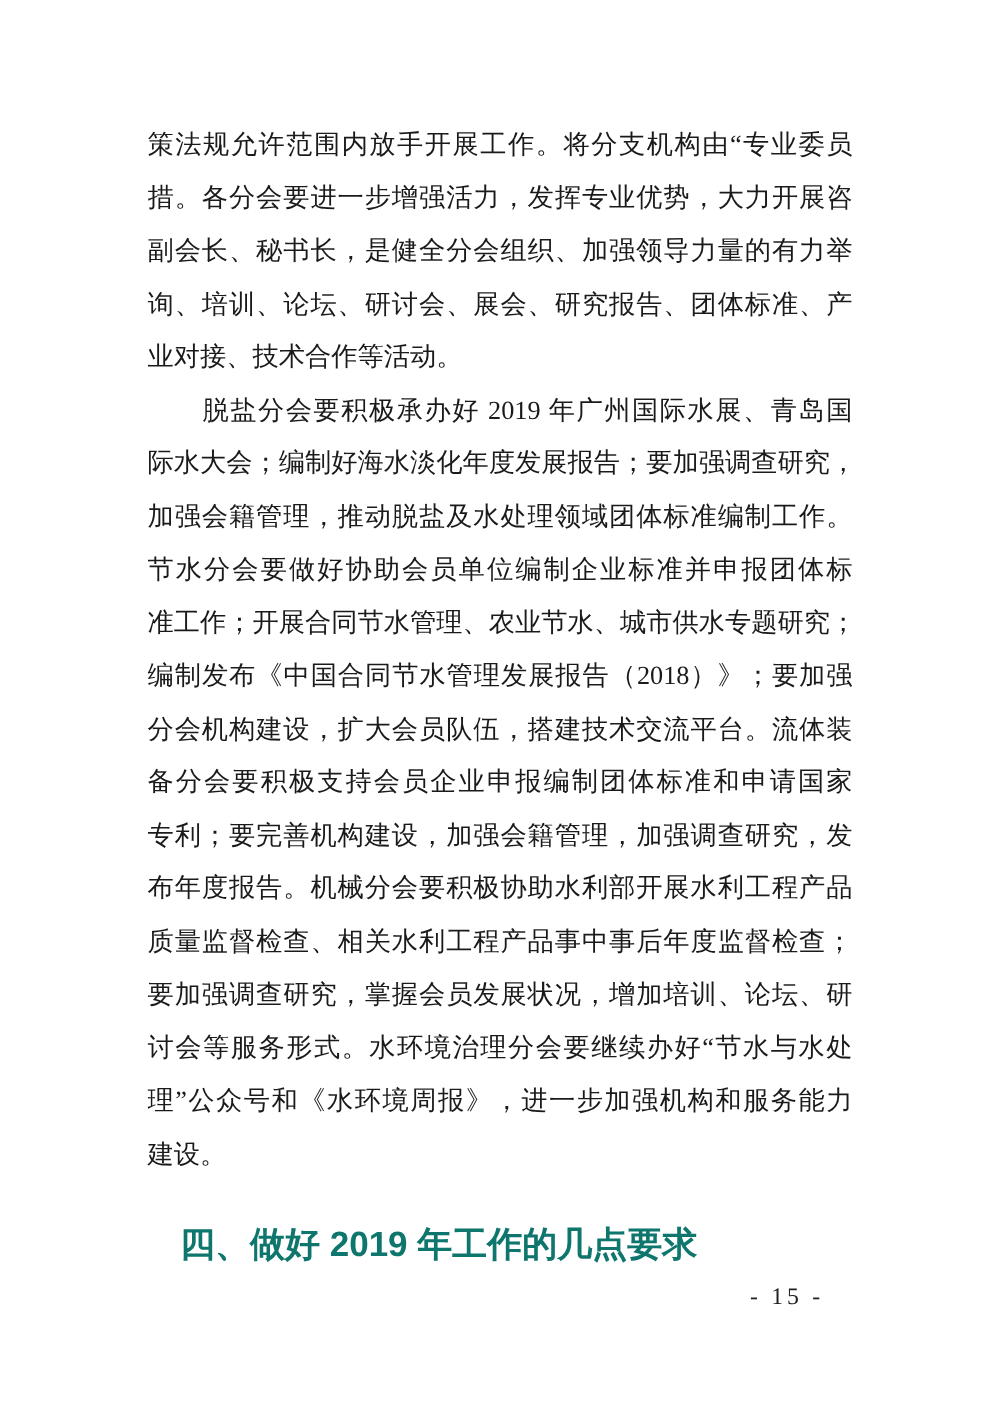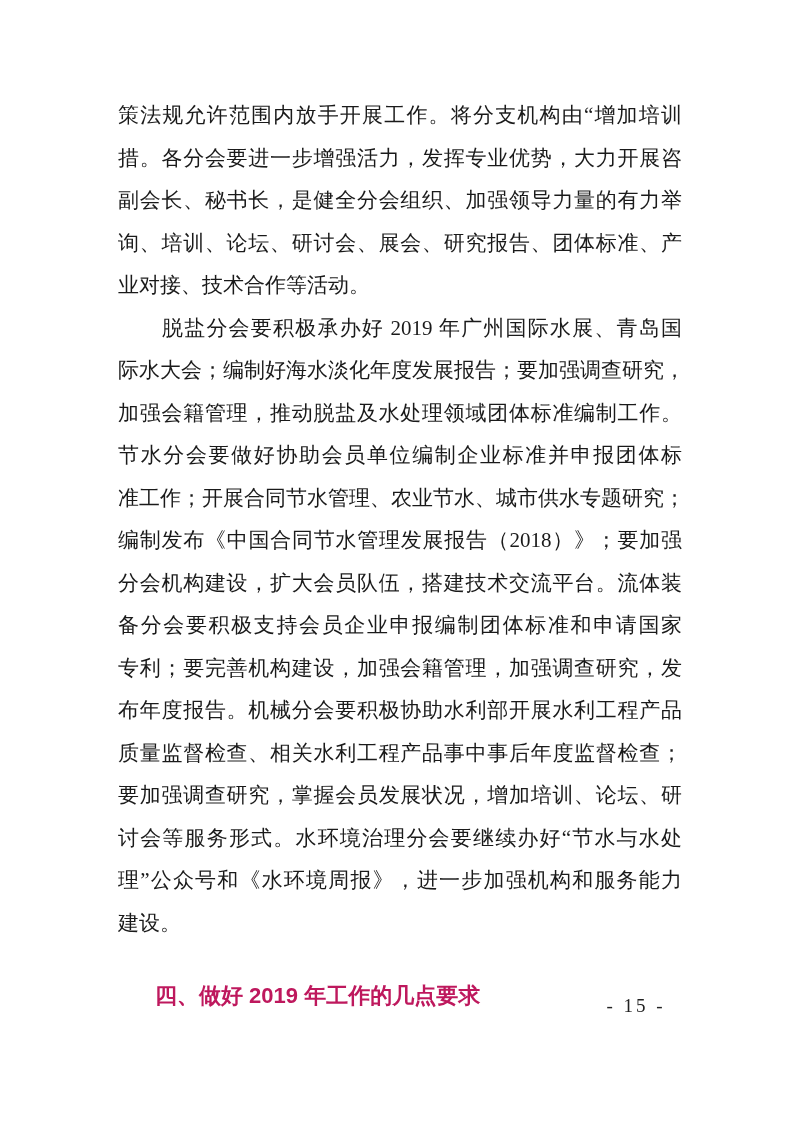--- a/index.html
+++ b/index.html
@@ -37,56 +37,55 @@
     white-space: nowrap;
   }
   .line.indent {
     text-indent: 44px;
   }
   .line.last {
     text-align-last: left;
   }
   .section-heading {
     position: absolute;
-    left: 118px;
+    left: 107px;
     top: 975px;
     width: 564px;
     height: 42px;
     line-height: 42px;
     padding-left: 37px;
     box-sizing: border-box;
     font-family: "Liberation Sans", sans-serif;
     font-weight: bold;
-    font-size: 22px;
-    color: #be185d;
+    font-size: 28px;
+    color: #0f766e;
     white-space: nowrap;
   }
   .page-number {
     position: absolute;
-    top: 993px;
+    top: 1025px;
     left: 600px;
     width: 72px;
     height: 26px;
     line-height: 26px;
-    text-align: center;
     font-family: "Liberation Serif", serif;
     font-size: 19px;
     letter-spacing: 3px;
     color: #222222;
     white-space: nowrap;
   }
 </style>
 </head>
 <body>
 
 <div class="page">
 
   <div class="text-block">
     <div class="paragraph">
-        <div class="line">策法规允许范围内放手开展工作。将分支机构由“增加培训</div>
+        <div class="line">策法规允许范围内放手开展工作。将分支机构由“专业委员</div>
         <div class="line">措。各分会要进一步增强活力，发挥专业优势，大力开展咨</div>
         <div class="line">副会长、秘书长，是健全分会组织、加强领导力量的有力举</div>
         <div class="line">询、培训、论坛、研讨会、展会、研究报告、团体标准、产</div>
         <div class="line last">业对接、技术合作等活动。</div>
       </div>
     <div class="paragraph">
         <div class="line indent">脱盐分会要积极承办好 2019 年广州国际水展、青岛国</div>
         <div class="line">际水大会；编制好海水淡化年度发展报告；要加强调查研究，</div>
         <div class="line">加强会籍管理，推动脱盐及水处理领域团体标准编制工作。</div>
         <div class="line">节水分会要做好协助会员单位编制企业标准并申报团体标</div>

